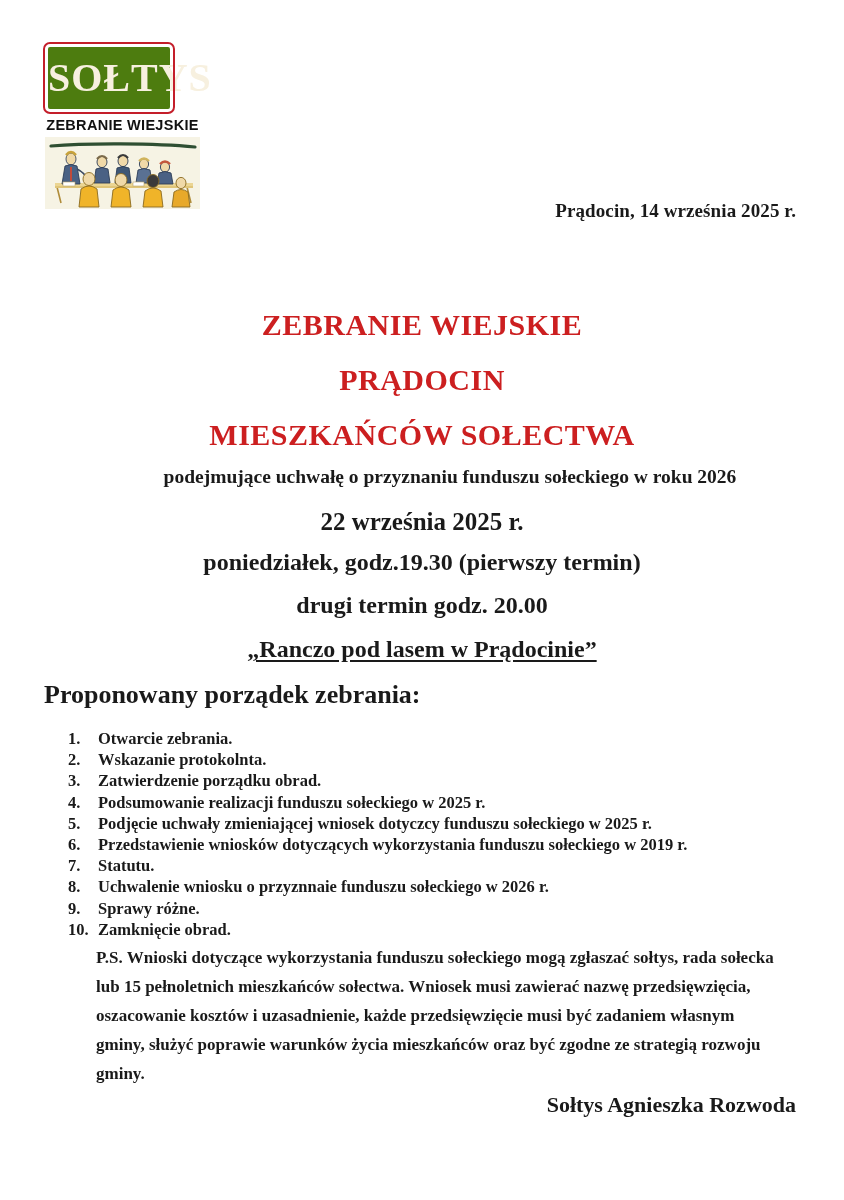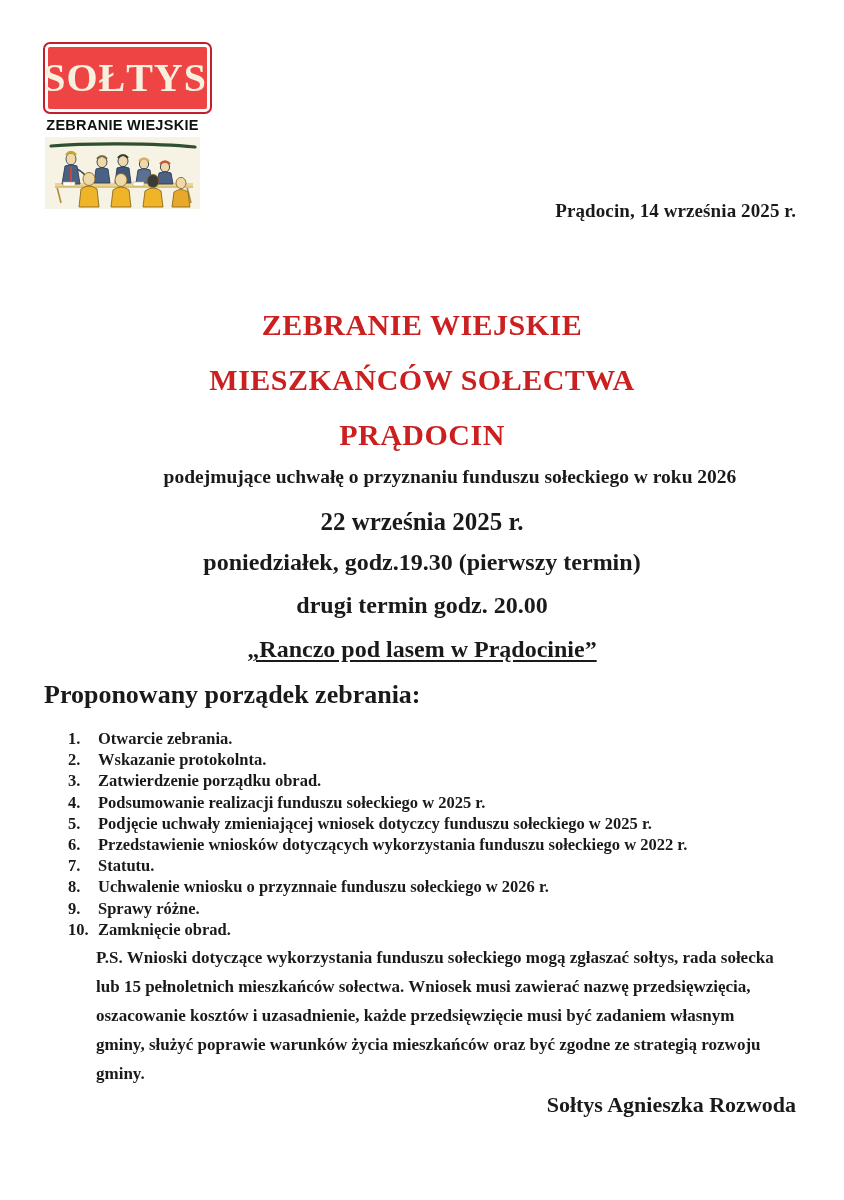--- a/index.html
+++ b/index.html
@@ -24,29 +24,29 @@
   }
 
   
   .logo-block {
     position: absolute;
     left: 40px;
     top: 44px;
     width: 166px;
   }
   .logo-banner {
-    width: 165px;
+    width: 128px;
     height: 68px;
-    background: #ef4444;
+    background: #4d7c0f;
     border: 3px solid #ffffff;
     outline: 2px solid #c41e2a;
     border-radius: 5px;
     display: flex;
     align-items: center;
-    justify-content: flex-end;
+    justify-content: flex-start;
     box-sizing: border-box;
     margin-left: 5px;
   }
   .logo-banner-text {
     font-family: "Liberation Serif", "DejaVu Serif", serif;
     font-weight: bold;
     font-size: 40px;
     line-height: 1;
     color: #f7f0df;
     letter-spacing: 1px;
@@ -227,22 +227,22 @@
         <rect x="88" y="45" width="11" height="4" fill="#ffffff" stroke="#b8a36a" stroke-width="0.6"></rect>
       </svg>
     </div>
   </div>
 
   <div class="dateline">Prądocin, 14 września 2025 r.</div>
 
 
   <div class="title-group">
     <div class="title-line">ZEBRANIE WIEJSKIE</div>
+    <div class="title-line">PRĄDOCIN</div>
     <div class="title-line">MIESZKAŃCÓW SOŁECTWA</div>
-    <div class="title-line">PRĄDOCIN</div>
   </div>
 
   <div class="sub-line sub-purpose">podejmujące uchwałę o przyznaniu funduszu sołeckiego w roku 2026</div>
   <div class="sub-line sub-date">22 września 2025 r.</div>
   <div class="sub-line sub-time1">poniedziałek, godz.19.30 (pierwszy termin)</div>
   <div class="sub-line sub-time2">drugi termin godz. 20.00</div>
   <div class="sub-line sub-venue"><span>„Ranczo pod lasem w Prądocinie”</span></div>
 
   <div class="agenda-heading">Proponowany porządek zebrania:</div>
 
@@ -262,21 +262,21 @@
     <li class="agenda-item">
       <span class="agenda-num">4.</span>
       <span class="agenda-text">Podsumowanie realizacji funduszu sołeckiego w 2025 r.</span>
     </li>
     <li class="agenda-item">
       <span class="agenda-num">5.</span>
       <span class="agenda-text">Podjęcie uchwały zmieniającej wniosek dotyczcy funduszu sołeckiego w 2025 r.</span>
     </li>
     <li class="agenda-item">
       <span class="agenda-num">6.</span>
-      <span class="agenda-text">Przedstawienie wniosków dotyczących wykorzystania funduszu sołeckiego w 2022 r.</span>
+      <span class="agenda-text">Przedstawienie wniosków dotyczących wykorzystania funduszu sołeckiego w 2019 r.</span>
     </li>
     <li class="agenda-item">
       <span class="agenda-num">7.</span>
       <span class="agenda-text">Statutu.</span>
     </li>
     <li class="agenda-item">
       <span class="agenda-num">8.</span>
       <span class="agenda-text">Uchwalenie wniosku o przyznnaie funduszu sołeckiego w 2026 r.</span>
     </li>
     <li class="agenda-item">

